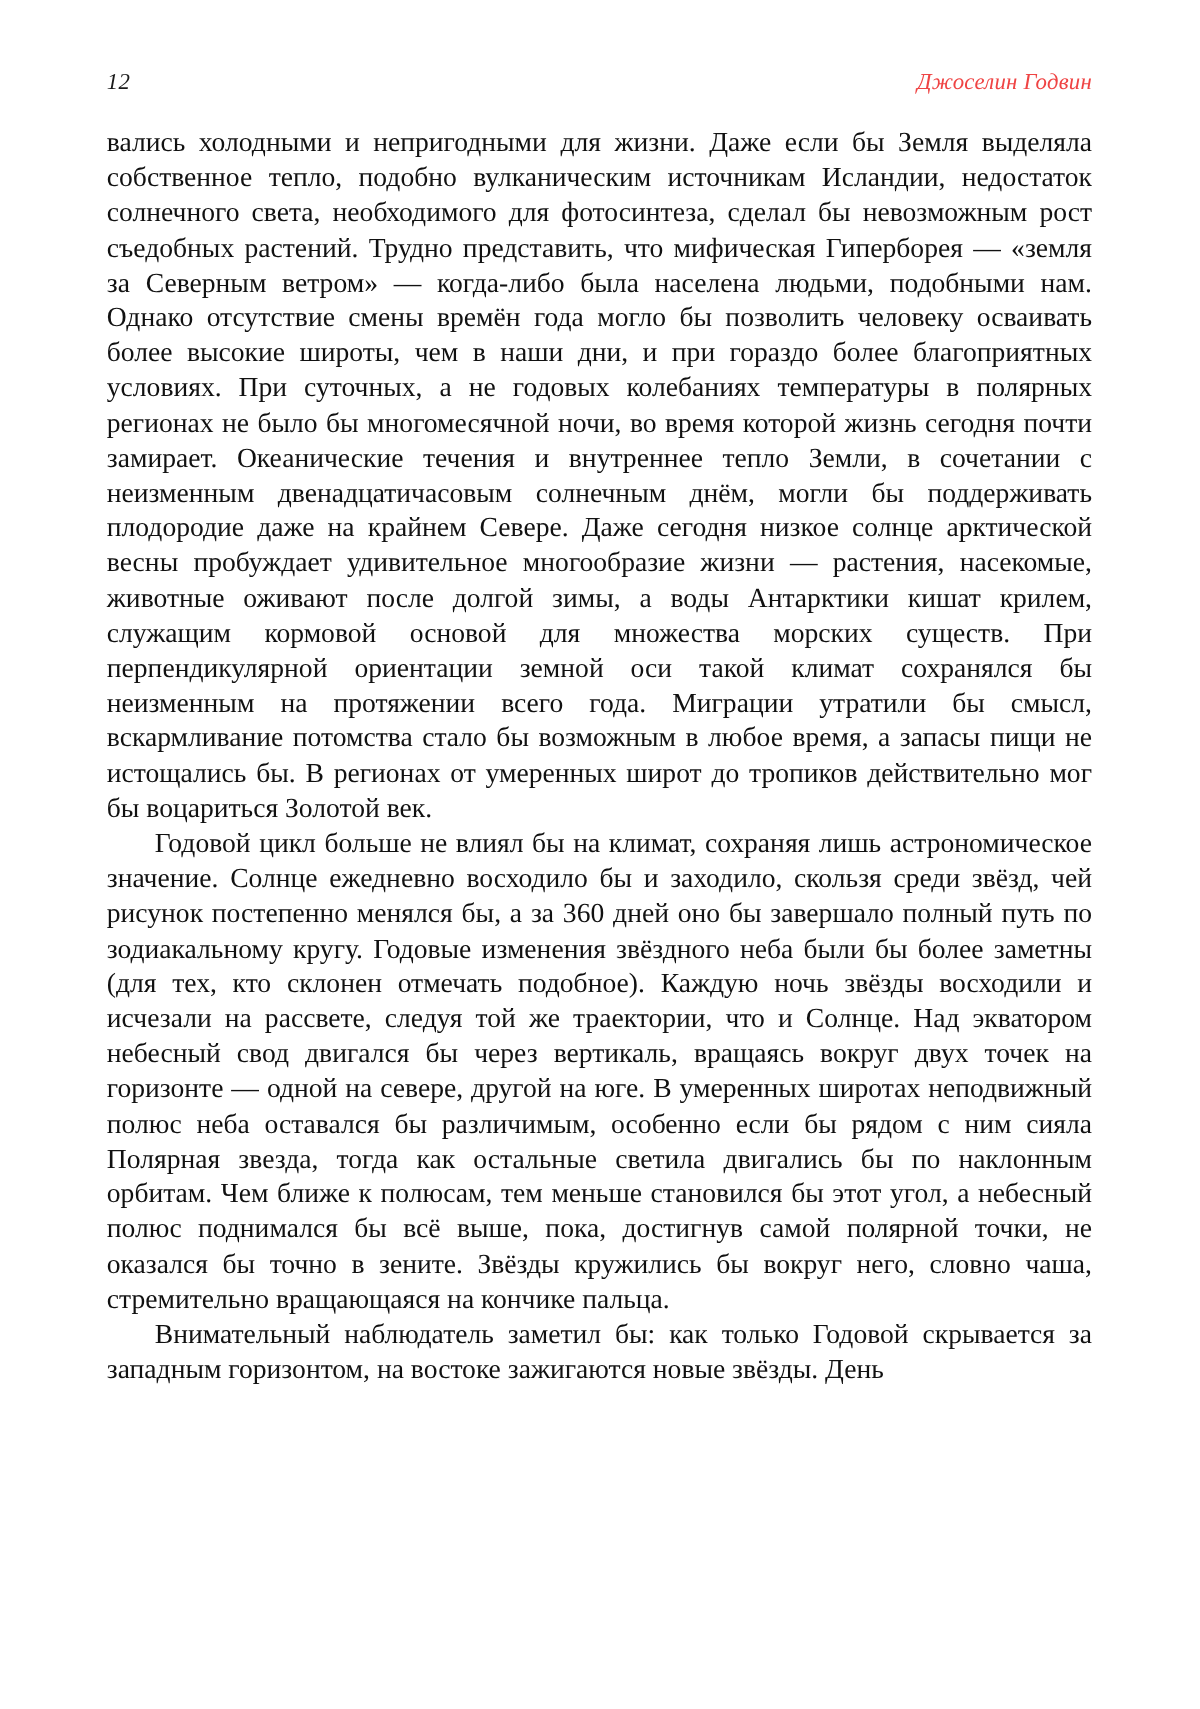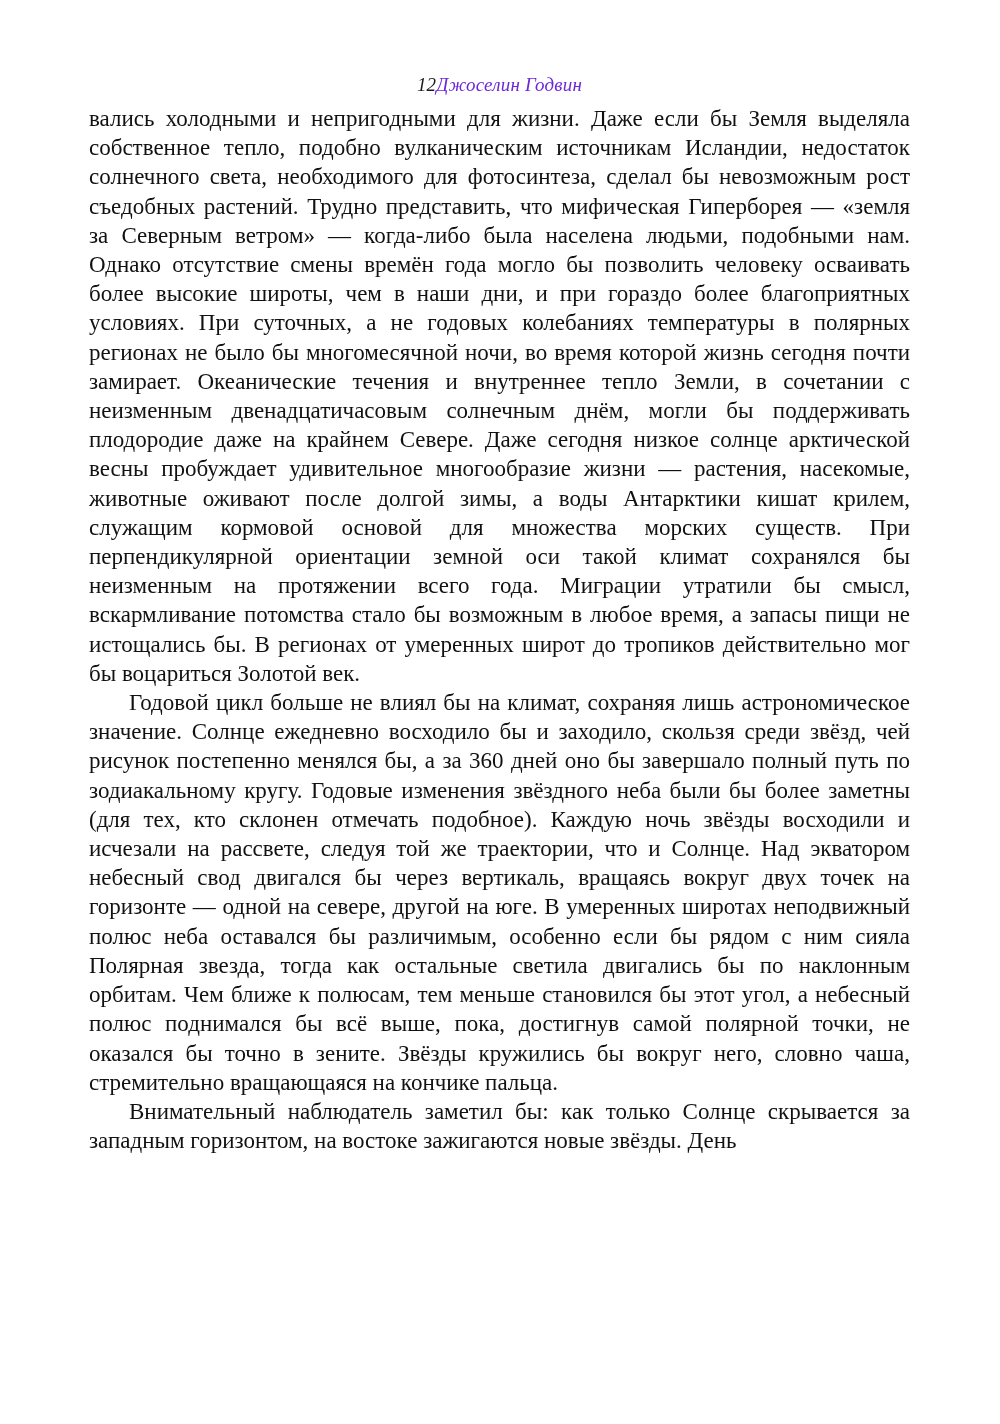--- a/index.html
+++ b/index.html
@@ -16,41 +16,41 @@
     margin: 0 auto;
     overflow: hidden;
     box-sizing: border-box;
   }
 
   
   .running-head {
     position: absolute;
     left: 89px;
     right: 90px;
-    top: 74px;
+    top: 58px;
     height: 28px;
     display: flex;
     align-items: baseline;
-    justify-content: center;
+    justify-content: space-between;
     font-family: "Liberation Serif", "DejaVu Serif", serif;
     font-style: italic;
     font-size: 19px;
     color: #1a1a1a;
     letter-spacing: 0.2px;
   }
   .folio {
     font-family: "Liberation Serif", "DejaVu Serif", serif;
     font-style: italic;
     font-size: 19px;
     color: #1a1a1a;
   }
   .author-name {
     font-family: "Liberation Serif", "DejaVu Serif", serif;
     font-size: 19px;
-    color: #6d28d9;
+    color: #ef4444;
     white-space: nowrap;
   }
 
   
   .text-body {
     position: absolute;
     left: 89px;
     top: 104px;
     width: 821px;
     font-family: "Liberation Serif", "DejaVu Serif", serif;
@@ -81,16 +81,16 @@
 <div class="page">
 
   <div class="running-head">
     <span class="folio">12</span>
     <span class="author-name">Джоселин Годвин</span>
   </div>
 
   <div class="text-body">
     <p>вались холодными и непригодными для жизни. Даже если бы Земля выделяла собственное тепло, подобно вулканическим источникам Исландии, недостаток солнечного света, необходимого для фотосинтеза, сделал бы невозможным рост съедобных растений. Трудно представить, что мифическая Гиперборея — «земля за Северным ветром» — когда-либо была населена людьми, подобными нам. Однако отсутствие смены времён года могло бы позволить человеку осваивать более высокие широты, чем в наши дни, и при гораздо более благоприятных условиях. При суточных, а не годовых колебаниях температуры в полярных регионах не было бы многомесячной ночи, во время которой жизнь сегодня почти замирает. Океанические течения и внутреннее тепло Земли, в сочетании с неизменным двенадцатичасовым солнечным днём, могли бы поддерживать плодородие даже на крайнем Севере. Даже сегодня низкое солнце арктической весны пробуждает удивительное многообразие жизни — растения, насекомые, животные оживают после долгой зимы, а воды Антарктики кишат крилем, служащим кормовой основой для множества морских существ. При перпендикулярной ориентации земной оси такой климат сохранялся бы неизменным на протяжении всего года. Миграции утратили бы смысл, вскармливание потомства стало бы возможным в любое время, а запасы пищи не истощались бы. В регионах от умеренных широт до тропиков действительно мог бы воцариться Золотой век.</p>
     <p class="indent">Годовой цикл больше не влиял бы на климат, сохраняя лишь астрономическое значение. Солнце ежедневно восходило бы и заходило, скользя среди звёзд, чей рисунок постепенно менялся бы, а за 360 дней оно бы завершало полный путь по зодиакальному кругу. Годовые изменения звёздного неба были бы более заметны (для тех, кто склонен отмечать подобное). Каждую ночь звёзды восходили и исчезали на рассвете, следуя той же траектории, что и Солнце. Над экватором небесный свод двигался бы через вертикаль, вращаясь вокруг двух точек на горизонте — одной на севере, другой на юге. В умеренных широтах неподвижный полюс неба оставался бы различимым, особенно если бы рядом с ним сияла Полярная звезда, тогда как остальные светила двигались бы по наклонным орбитам. Чем ближе к полюсам, тем меньше становился бы этот угол, а небесный полюс поднимался бы всё выше, пока, достигнув самой полярной точки, не оказался бы точно в зените. Звёзды кружились бы вокруг него, словно чаша, стремительно вращающаяся на кончике пальца.</p>
-    <p class="indent">Внимательный наблюдатель заметил бы: как только Солнце скрывается за западным горизонтом, на востоке зажигаются новые звёзды. День</p>
+    <p class="indent">Внимательный наблюдатель заметил бы: как только Годовой скрывается за западным горизонтом, на востоке зажигаются новые звёзды. День</p>
   </div>
 
 </div>
 
 </body></html>

